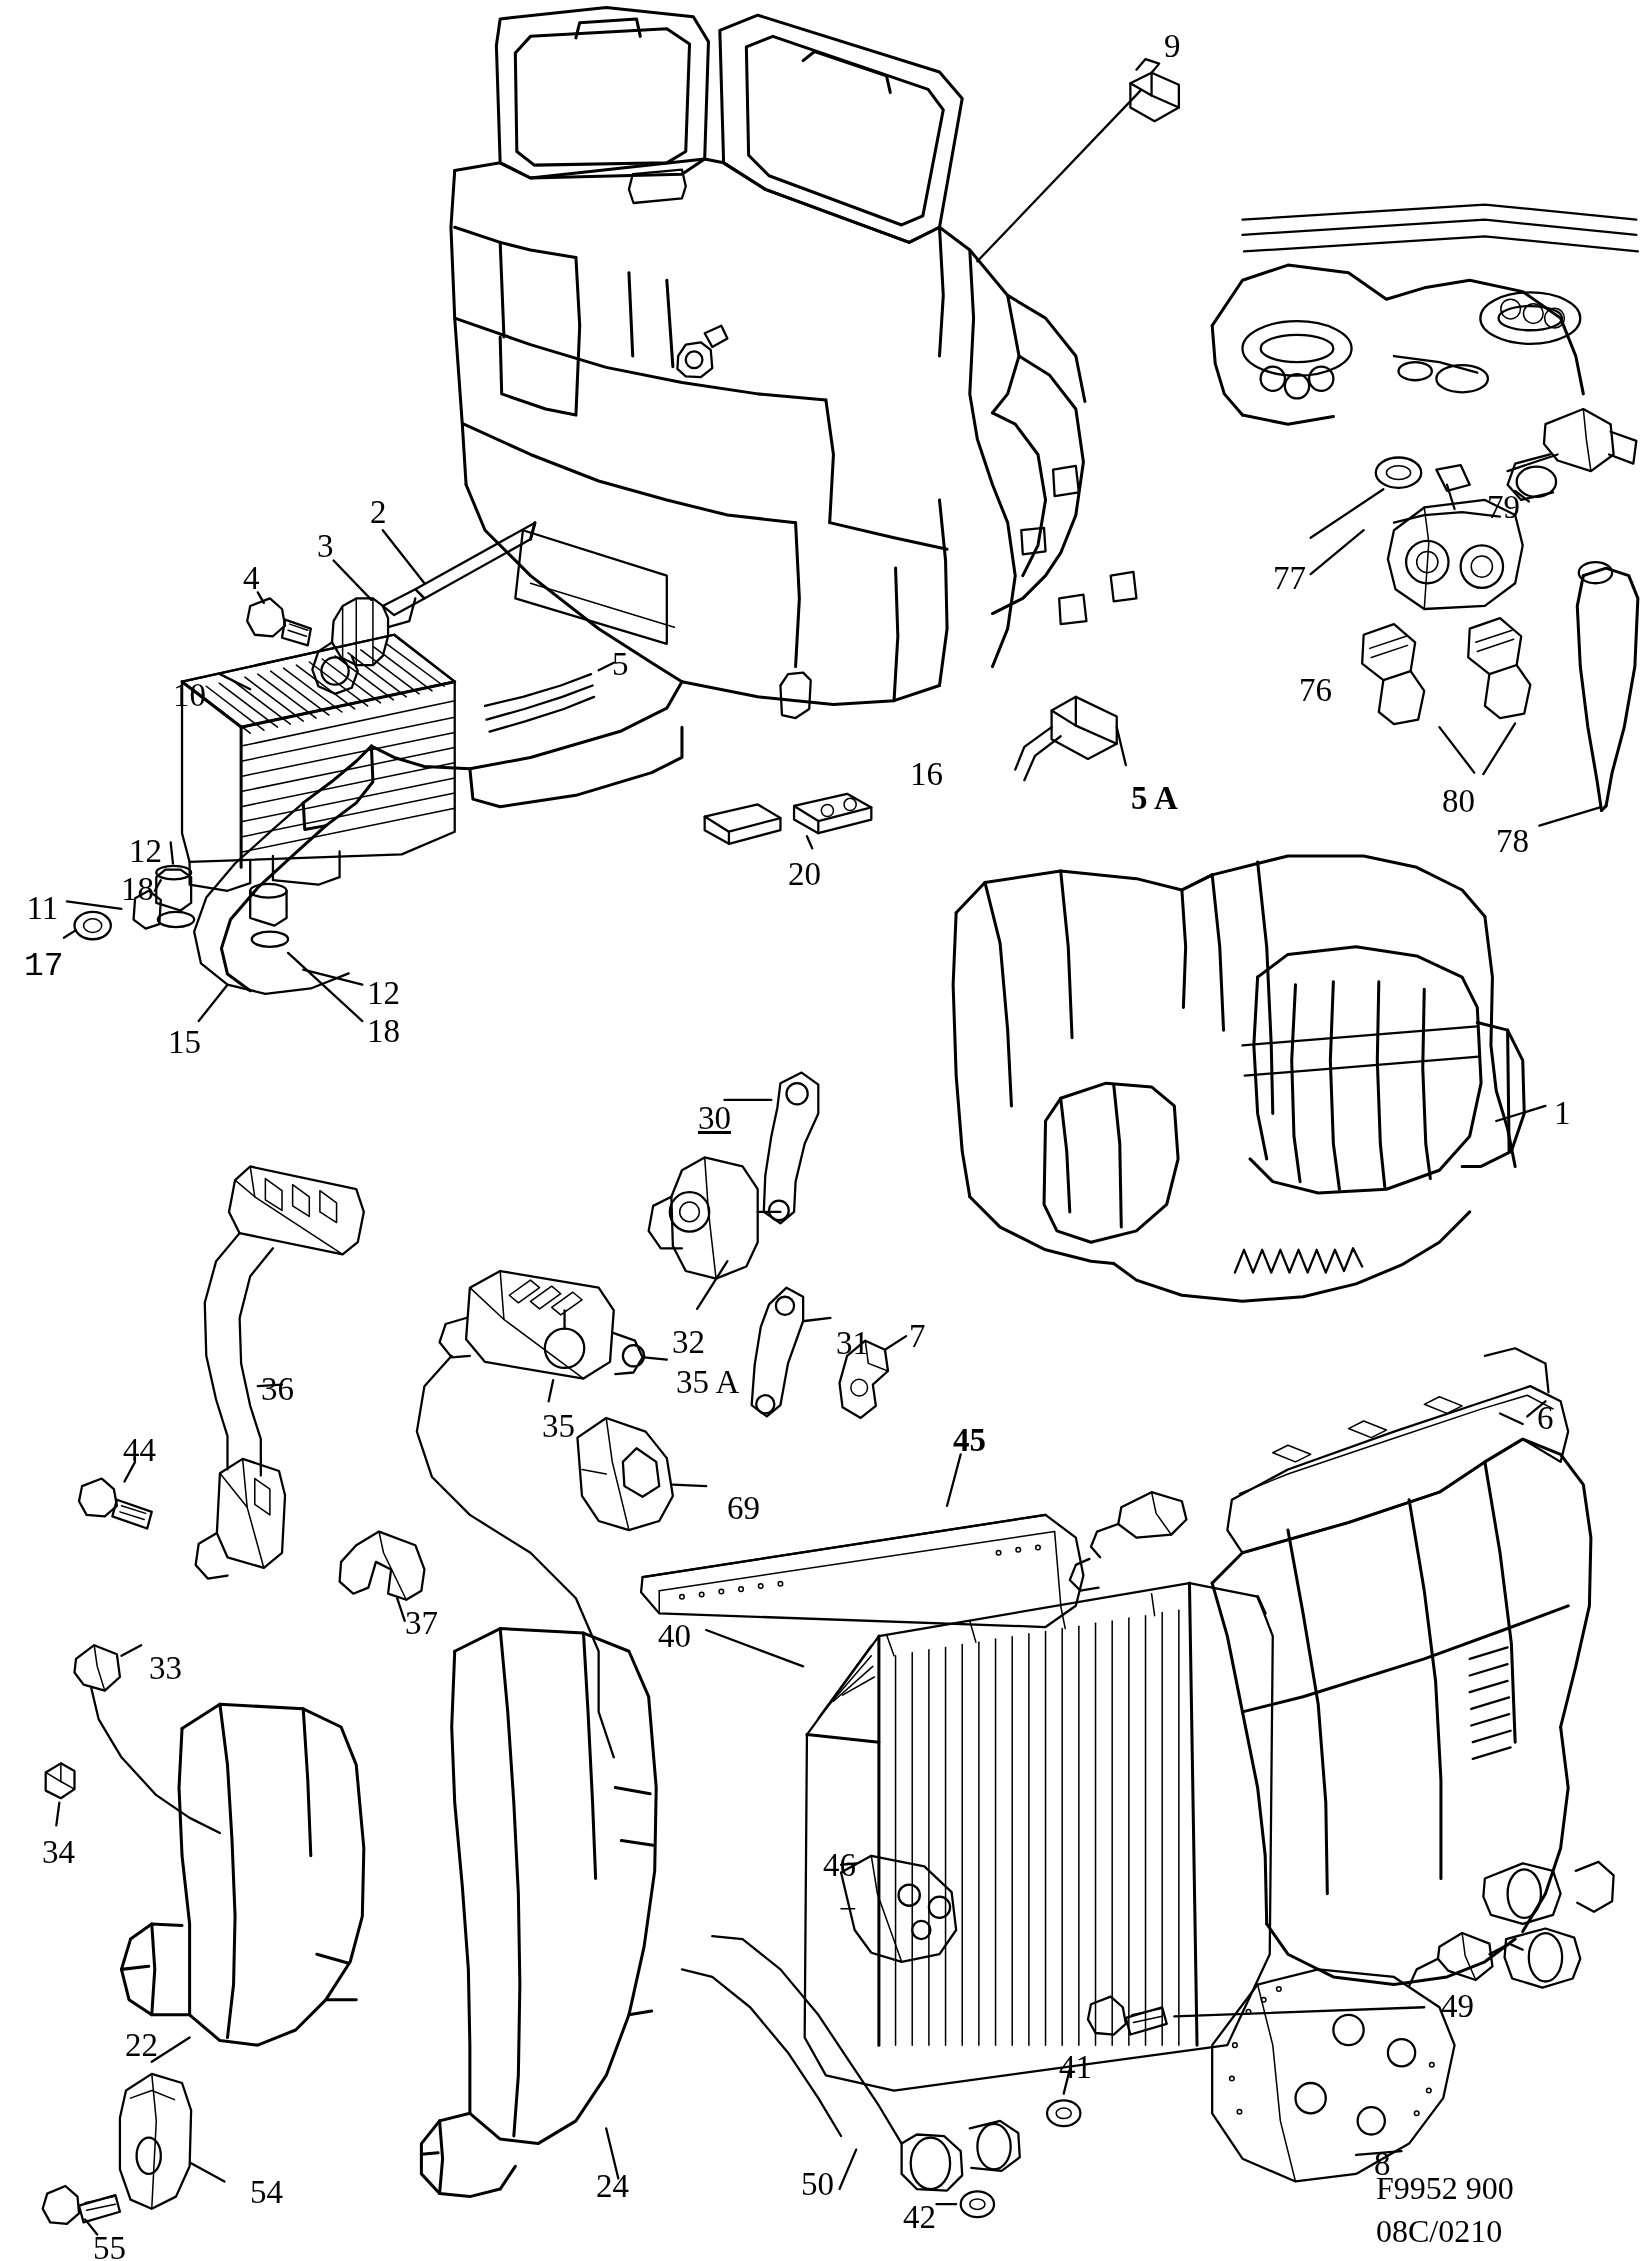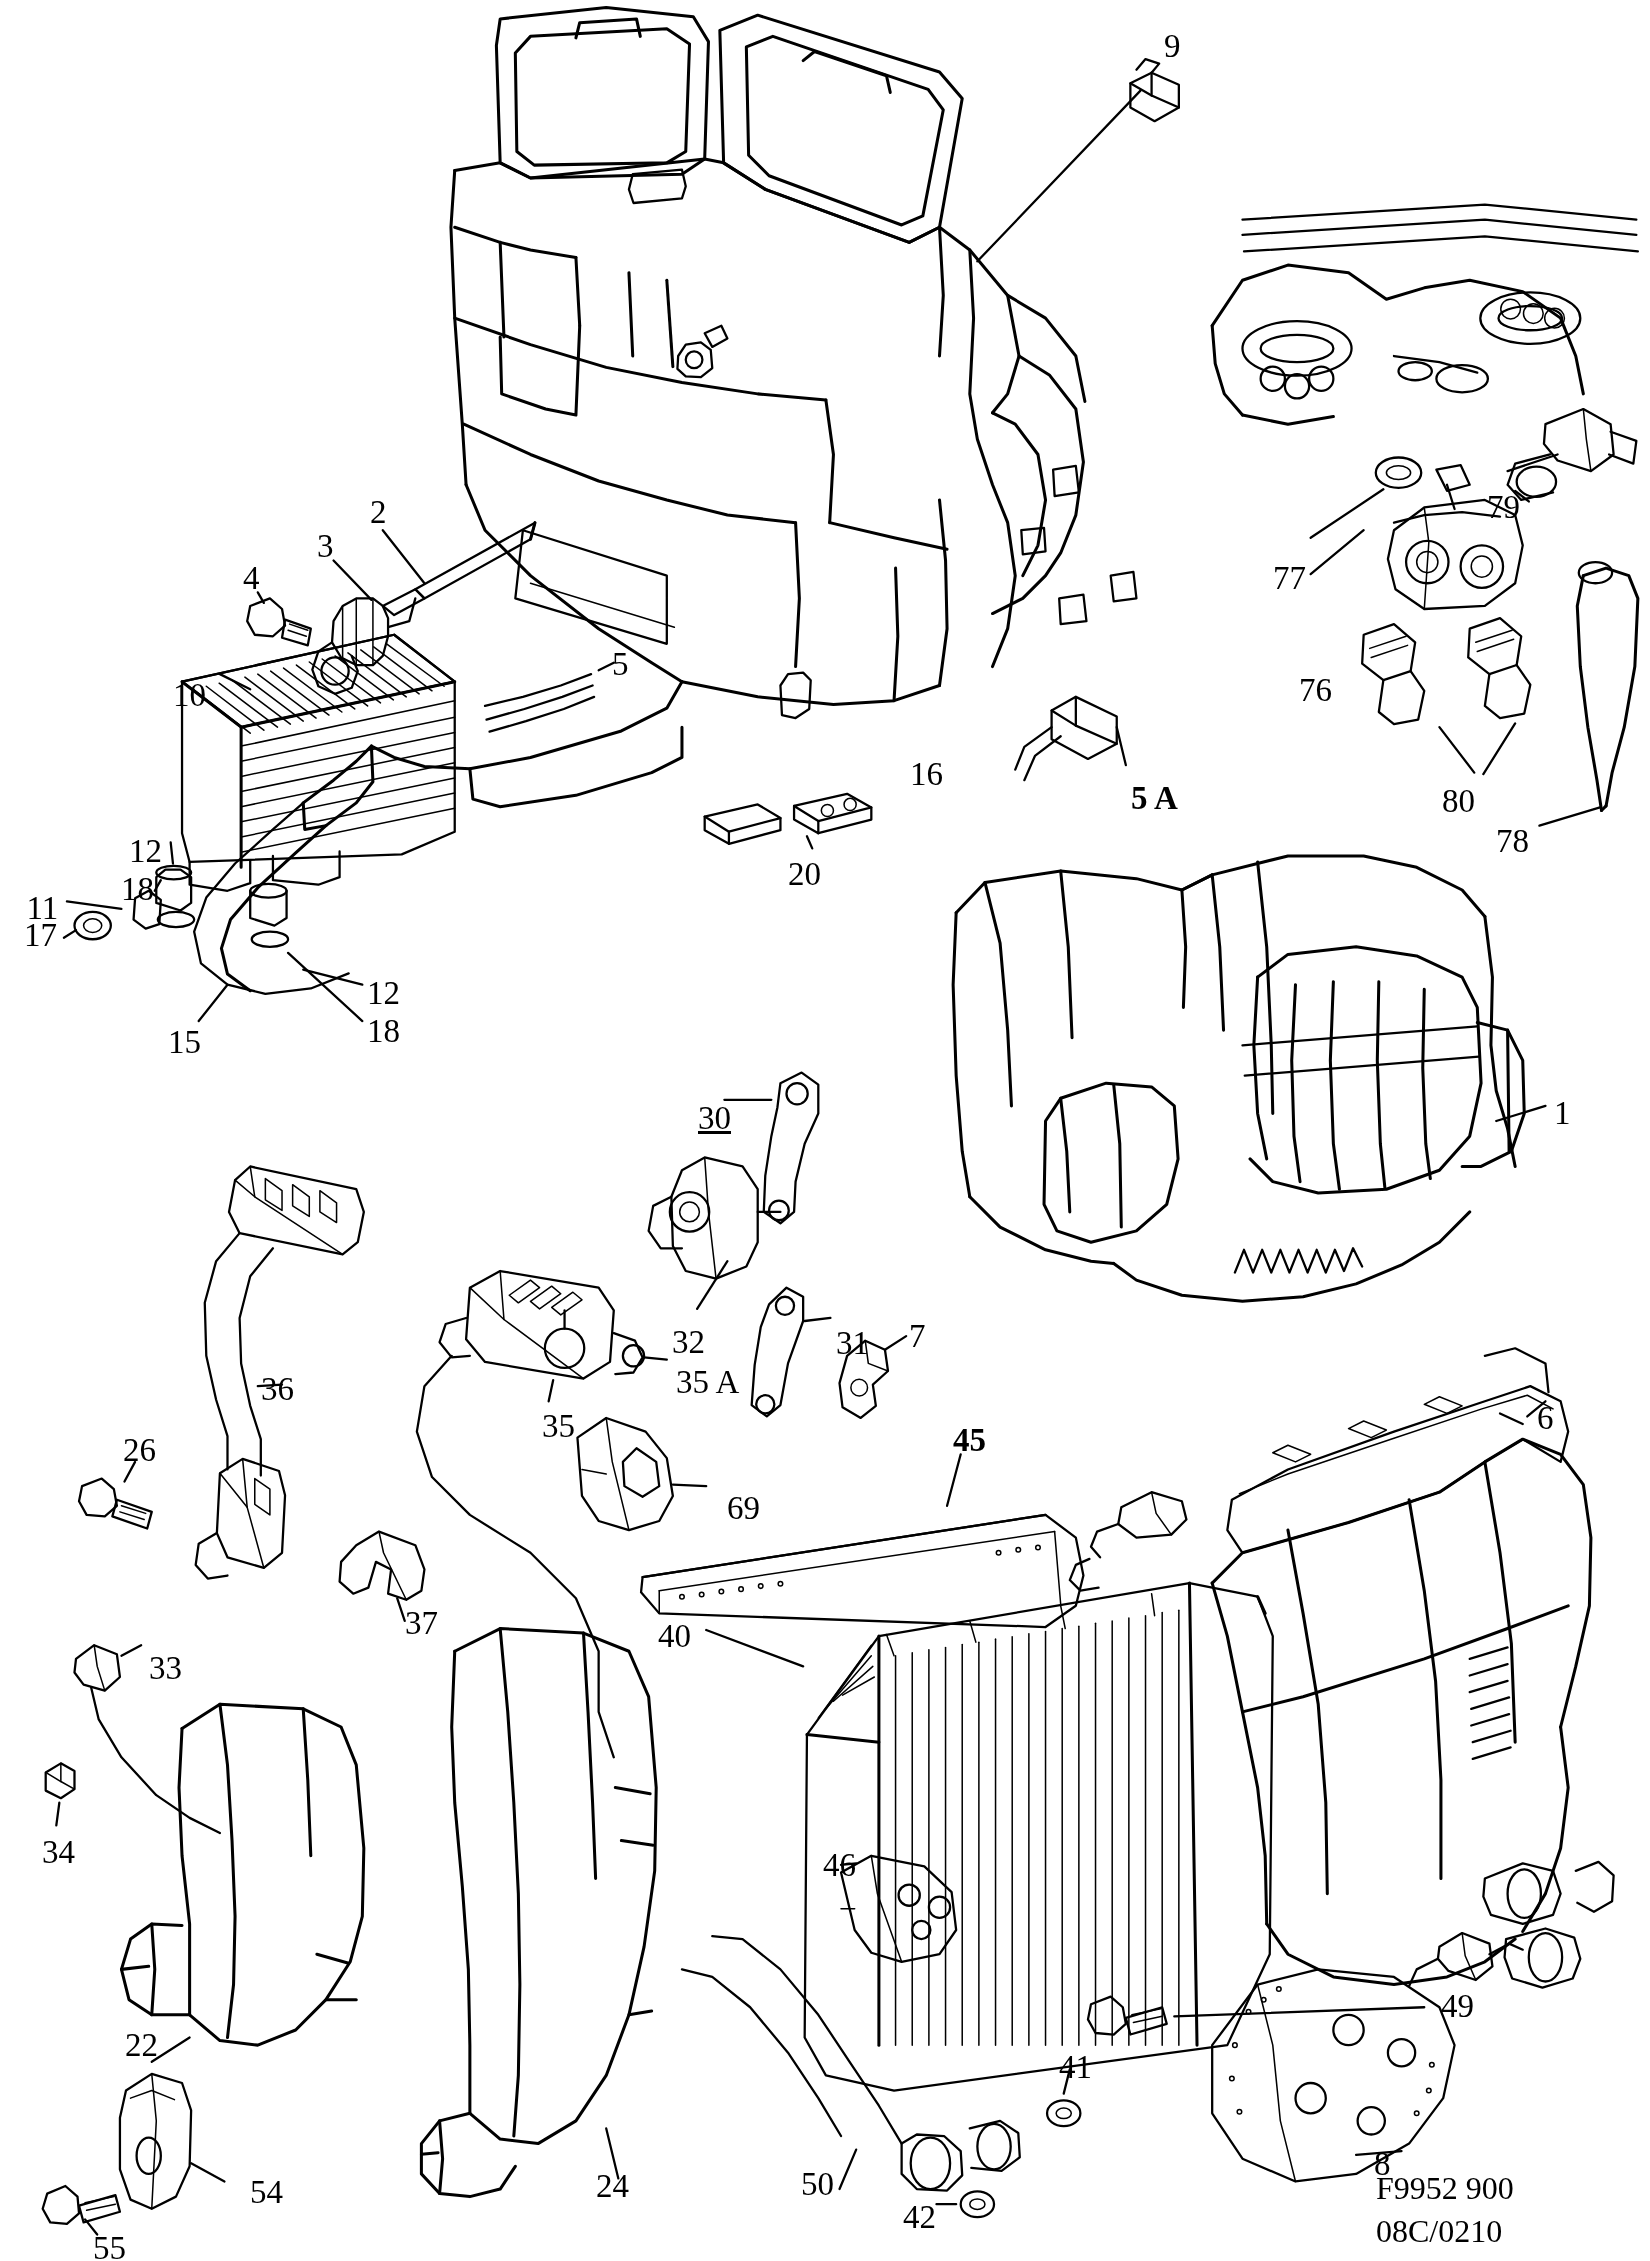--- a/index.html
+++ b/index.html
@@ -626,36 +626,36 @@
     <div class="lbl big" style="left: 878px; top: 758px; margin-left: 32px;">16</div>
     <div class="lbl big bold" style="left: 1131px; top: 782px;">5 A</div>
     <div class="lbl big" style="left: 1487px; top: 491px;">79</div>
     <div class="lbl big" style="left: 1273px; top: 562px;">77</div>
     <div class="lbl big" style="left: 1299px; top: 674px;">76</div>
     <div class="lbl big" style="left: 1442px; top: 785px;">80</div>
     <div class="lbl big" style="left: 1496px; top: 825px;">78</div>
     <div class="lbl big" style="left: 129px; top: 835px;">12</div>
     <div class="lbl big" style="left: 121px; top: 873px;">18</div>
     <div class="lbl big" style="left: 26.5px; top: 892px;">11</div>
-    <div class="lbl big" style="left: 24px; top: 919px;">17</div>
+    <div class="lbl big" style="left: 24px; top: 950px; font-family: Liberation Mono, monospace;">17</div>
     <div class="lbl big" style="left: 168px; top: 1026px;">15</div>
     <div class="lbl big" style="left: 367px; top: 977px;">12</div>
     <div class="lbl big" style="left: 367px; top: 1015px;">18</div>
     <div class="lbl big" style="left: 788px; top: 858px;">20</div>
     <div class="lbl big" style="left: 1554px; top: 1097px;">1</div>
     <div class="lbl big" style="left: 698px; top: 1102px; text-decoration: underline;">30</div>
     <div class="lbl big" style="left: 672px; top: 1326px;">32</div>
     <div class="lbl big" style="left: 676px; top: 1366px;">35 A</div>
     <div class="lbl big" style="left: 836px; top: 1327px; text-align: center;">31</div>
     <div class="lbl big" style="left: 909px; top: 1320px;">7</div>
     <div class="lbl big" style="left: 261px; top: 1373px;">36</div>
     <div class="lbl big" style="left: 542px; top: 1410px;">35</div>
     <div class="lbl big" style="left: 953px; top: 1424px; font-weight: bold;">45</div>
     <div class="lbl big" style="left: 1537px; top: 1402px;">6</div>
-    <div class="lbl big" style="left: 123px; top: 1434px;">26</div>
+    <div class="lbl big" style="left: 123px; top: 1434px;">44</div>
     <div class="lbl big" style="left: 727px; top: 1492px;">69</div>
     <div class="lbl big" style="left: 405px; top: 1607px;">37</div>
     <div class="lbl big" style="left: 658px; top: 1620px;">40</div>
     <div class="lbl big" style="left: 149px; top: 1652px;">33</div>
     <div class="lbl big" style="left: 42px; top: 1836px;">34</div>
     <div class="lbl big" style="left: 823px; top: 1849px;">46</div>
     <div class="lbl big" style="left: 1441px; top: 1990px;">49</div>
     <div class="lbl big" style="left: 125px; top: 2029px;">22</div>
     <div class="lbl big" style="left: 1059px; top: 2051px;">41</div>
     <div class="lbl big" style="left: 596px; top: 2170px;">24</div>

